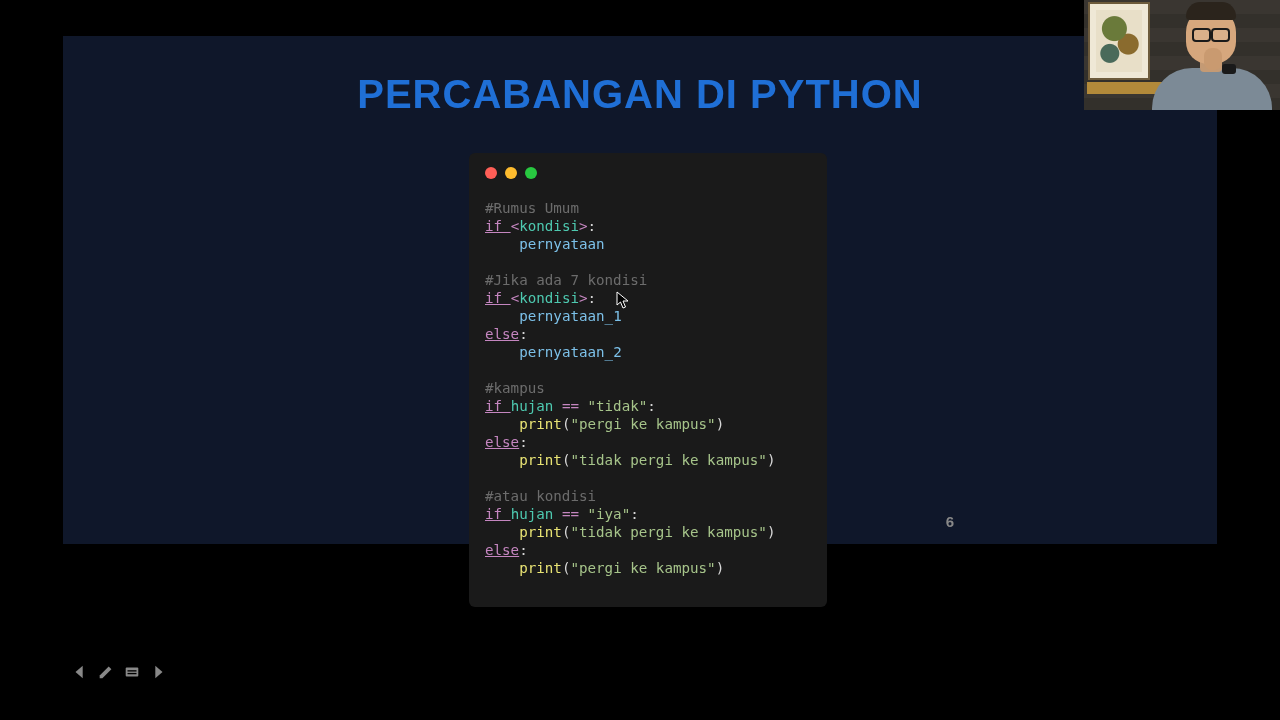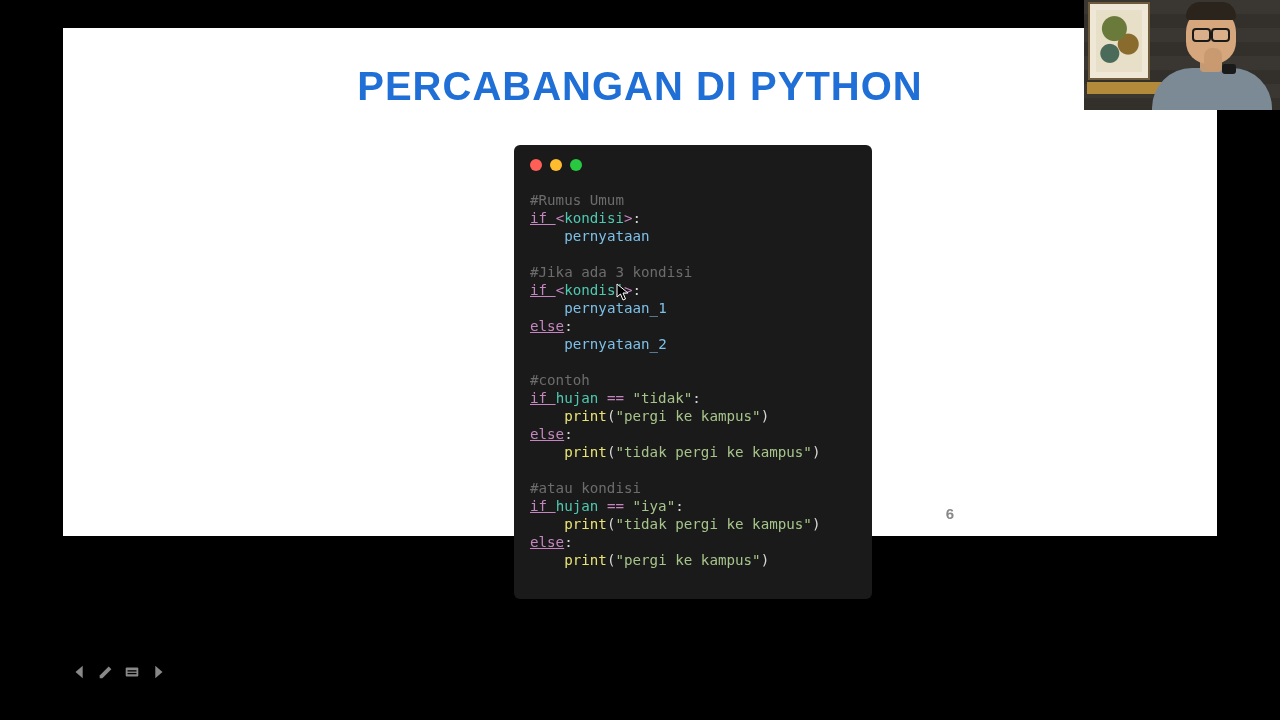--- a/index.html
+++ b/index.html
@@ -2,24 +2,24 @@
 <html><head>
 <meta charset="utf-8">
 <style>
   * { box-sizing: border-box; margin: 0; padding: 0; }
   html, body { width: 1280px; height: 720px; overflow: hidden; font-family: -apple-system, "Segoe UI", Arial, sans-serif; }
   body { background: #000; position: relative; }
 
   .slide {
     position: absolute;
     left: 63px;
-    top: 28px;
+    top: 36px;
     width: 1154px;
     height: 508px;
-    background: #ffffff;
+    background: #0f172a;
   }
 
   .title {
     position: absolute;
     top: 36px;
     left: 0;
     right: 0;
     text-align: center;
     font-size: 40px;
     font-weight: 700;
@@ -29,21 +29,20 @@
 
   .code-window {
     position: absolute;
     left: 406px;
     top: 117px;
     width: 358px;
     height: 454px;
     background: #1a1a1a;
     border-radius: 6px;
     padding: 14px 16px 16px 16px;
-    margin-left: 45px;
   }
   .dots { display: flex; gap: 8px; margin-bottom: 20px; }
   .dot { width: 12px; height: 12px; border-radius: 50%; }
   .dot.red { background: #ff5f57; }
   .dot.yellow { background: #febc2e; }
   .dot.green { background: #28c840; }
 
   .code {
     font-family: "SF Mono", Menlo, Consolas, monospace;
     font-size: 14.2px;
@@ -166,27 +165,27 @@
   <div class="code-window">
     <div class="dots">
       <div class="dot red"></div>
       <div class="dot yellow"></div>
       <div class="dot green"></div>
     </div>
     <div class="code" id="code-pre"><span class="c-comment">#Rumus Umum
 </span><span class="c-kw">if </span><span class="c-angle">&lt;</span><span class="c-ident">kondisi</span><span class="c-angle">&gt;</span><span class="c-punct">:</span>
 <span class="c-punct">    </span><span class="c-stmt">pernyataan</span>
 
-<span class="c-comment">#Jika ada 3 kondisi
+<span class="c-comment">#Jika ada 7 kondisi
 </span><span class="c-kw">if </span><span class="c-angle">&lt;</span><span class="c-ident">kondisi</span><span class="c-angle">&gt;</span><span class="c-punct">:</span>
 <span class="c-punct">    </span><span class="c-stmt">pernyataan_1</span>
 <span class="c-kw">else</span><span class="c-punct">:</span>
 <span class="c-punct">    </span><span class="c-stmt">pernyataan_2</span>
 
-<span class="c-comment">#contoh
+<span class="c-comment">#kampus
 </span><span class="c-kw">if </span><span class="c-ident">hujan </span><span class="c-op">== </span><span class="c-str">"tidak"</span><span class="c-punct">:</span>
 <span class="c-punct">    </span><span class="c-func">print</span><span class="c-punct">(</span><span class="c-str">"pergi ke kampus"</span><span class="c-punct">)</span>
 <span class="c-kw">else</span><span class="c-punct">:</span>
 <span class="c-punct">    </span><span class="c-func">print</span><span class="c-punct">(</span><span class="c-str">"tidak pergi ke kampus"</span><span class="c-punct">)</span>
 
 <span class="c-comment">#atau kondisi
 </span><span class="c-kw">if </span><span class="c-ident">hujan </span><span class="c-op">== </span><span class="c-str">"iya"</span><span class="c-punct">:</span>
 <span class="c-punct">    </span><span class="c-func">print</span><span class="c-punct">(</span><span class="c-str">"tidak pergi ke kampus"</span><span class="c-punct">)</span>
 <span class="c-kw">else</span><span class="c-punct">:</span>
 <span class="c-punct">    </span><span class="c-func">print</span><span class="c-punct">(</span><span class="c-str">"pergi ke kampus"</span><span class="c-punct">)</span>

